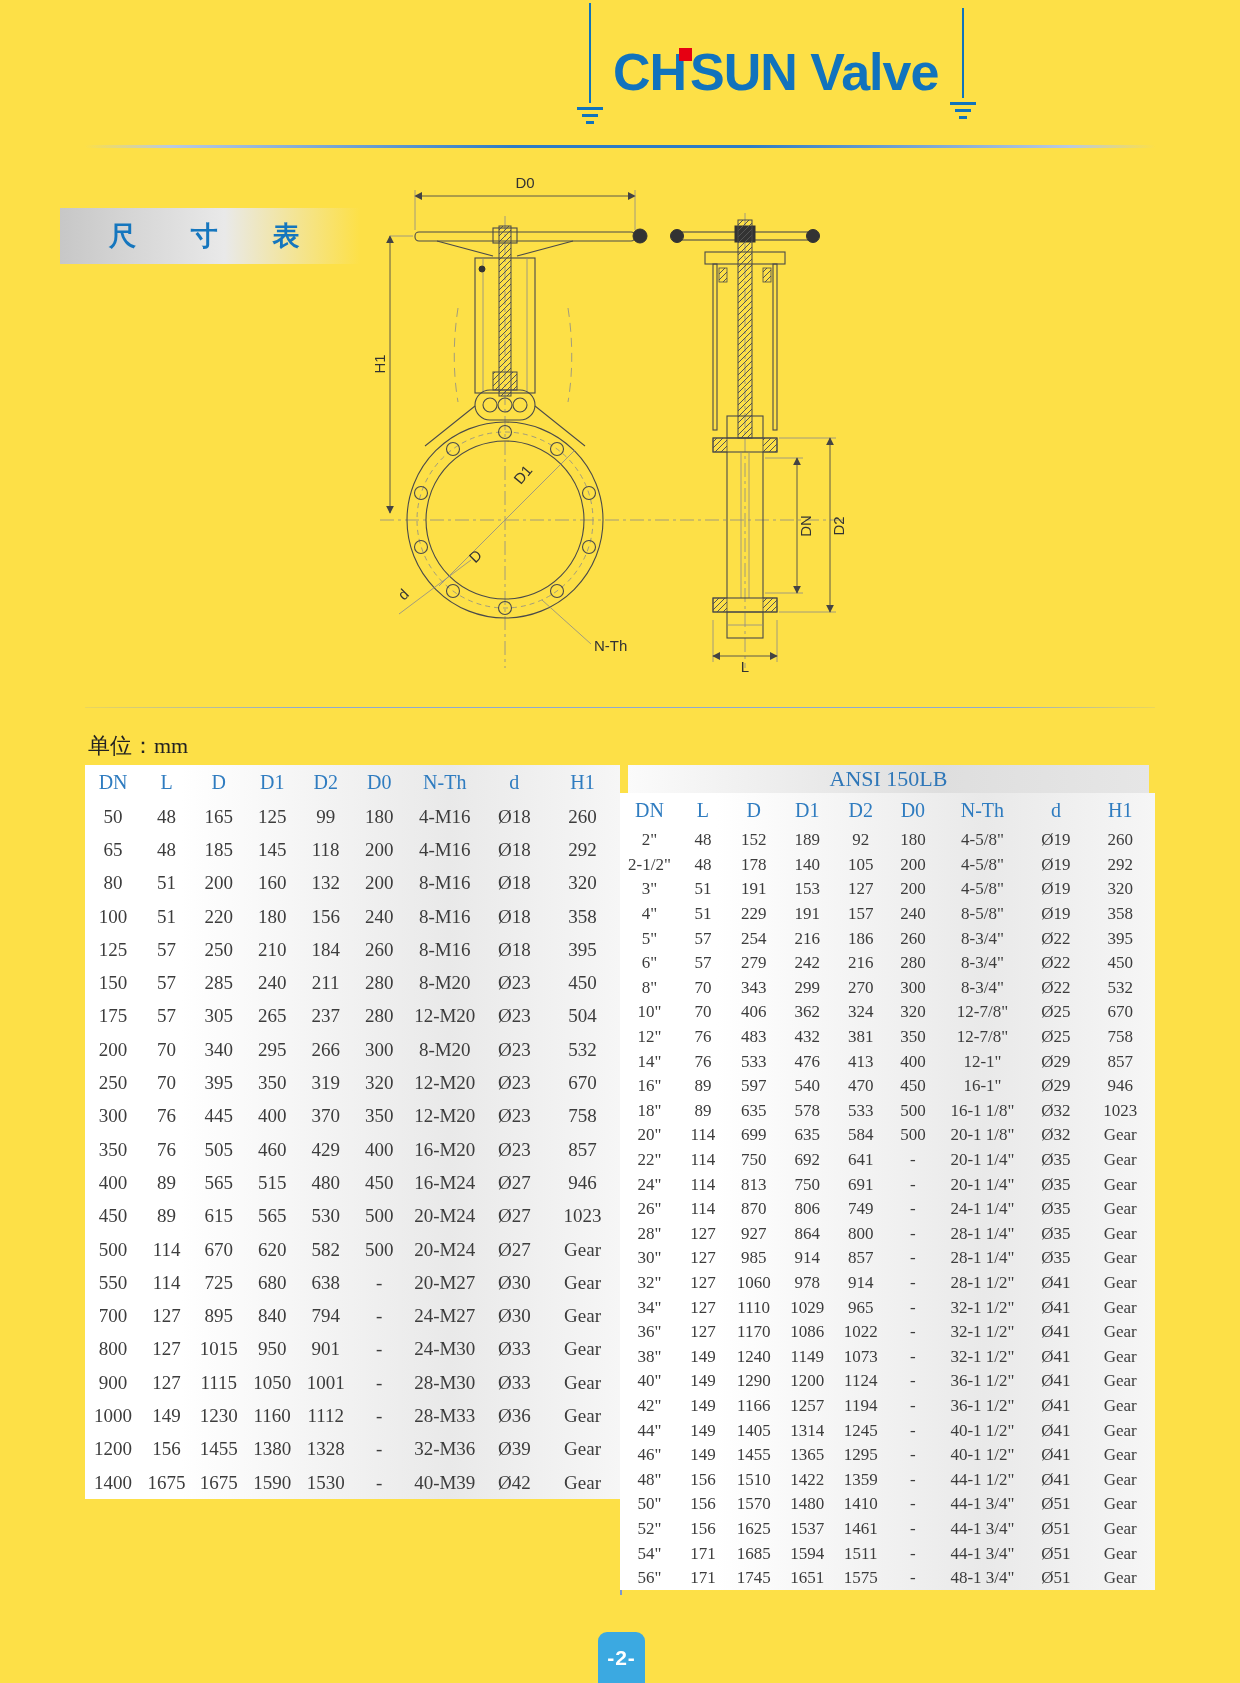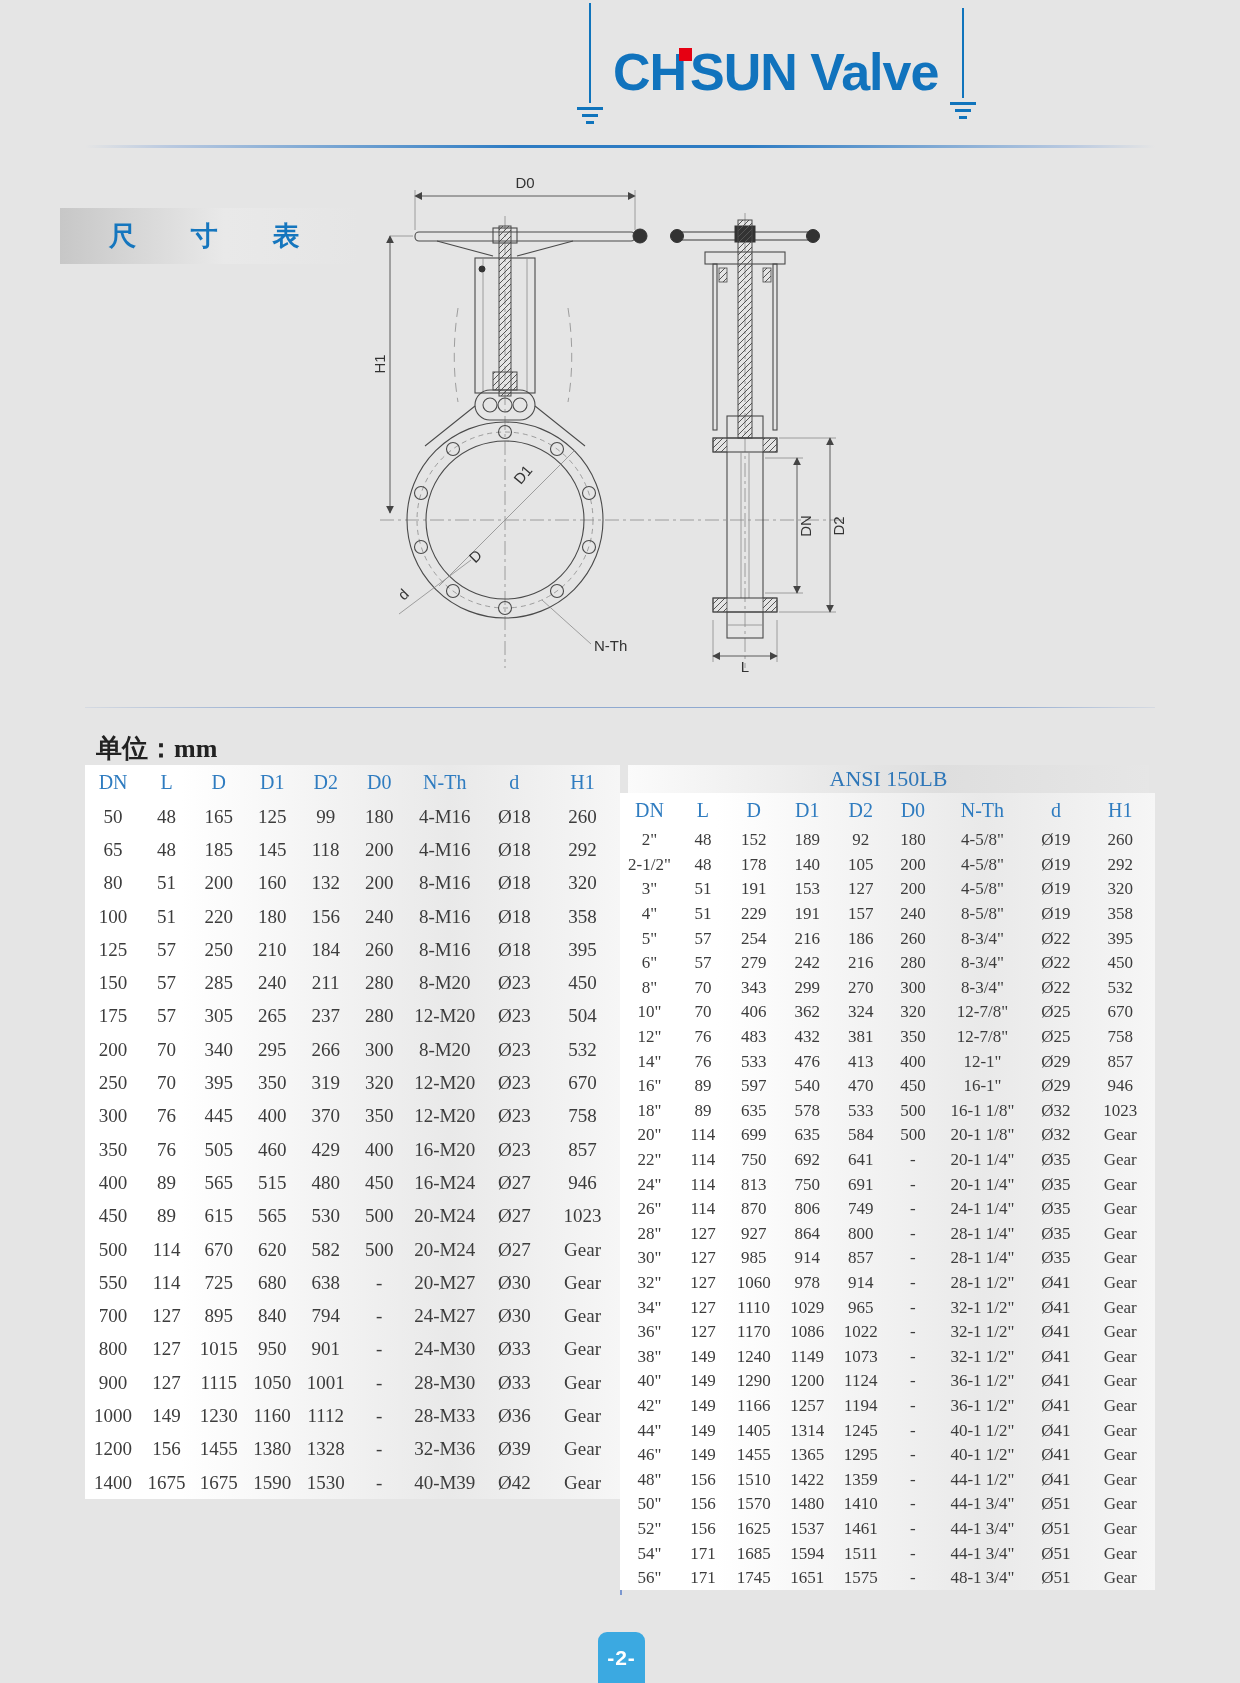--- a/index.html
+++ b/index.html
@@ -1,16 +1,16 @@
 <!DOCTYPE html>
 <html><head>
 <meta charset="utf-8">
 <style>
   html,body{margin:0;padding:0;background:#ffffff;}
-  .page{position:relative;width:1240px;height:1683px;background:#e5e5e5;overflow:hidden;
+  .page{position:relative;width:1240px;height:1683px;background:#fde047;overflow:hidden;
         font-family:"Liberation Serif",serif;color:#3c3c3c;}
 
   
   .ground{position:absolute;width:30px;display:flex;flex-direction:column;align-items:center;}
   .g-line{width:2px;background:#1074bc;}
   .g-bar{background:#1074bc;height:3px;margin-top:4px;}
   .g-b1{width:26px;} .g-b2{width:16px;} .g-b3{width:8px;}
   .ground-left{left:575px;top:3px;}  .ground-left .g-line{height:100px;}
   .ground-right{left:948px;top:8px;} .ground-right .g-line{height:90px;}
 
@@ -31,21 +31,21 @@
   .drawing{position:absolute;left:375px;top:168px;}
   .drawing .ln{stroke:#4a4a4a;stroke-width:1.1;fill:none;}
   .drawing .thin{stroke:#8a8a8a;stroke-width:0.8;fill:none;}
   .drawing .dim{stroke:#4a4a4a;stroke-width:0.9;fill:none;}
   .drawing .dark{fill:#333;stroke:#333;}
   .drawing text{font-family:"Liberation Sans",sans-serif;font-size:15px;fill:#333;}
 
   .thin-rule{position:absolute;left:85px;top:707px;width:1070px;height:1px;
     background:linear-gradient(90deg,rgba(125,155,205,.15),#8fa9d0 20%,#8fa9d0 85%,rgba(125,155,205,.15));}
 
-  .unit{position:absolute;left:96px;top:731px;font-size:26px;color:#222;font-weight:bold;}
+  .unit{position:absolute;left:88px;top:731px;font-size:22px;color:#222;}
 
   
   .table-area{position:absolute;left:85px;top:765px;width:1070px;height:832px;}
   .half{position:absolute;top:0;width:535px;}
   .half.left{left:0;}
   .half.right{left:535px;}
   .band{height:28px;line-height:28px;text-align:center;
         background:linear-gradient(90deg,#fbfbfb,#dedede 60%,#e6e6e6);}
   .half.left  .band{margin-left:36px;}
   .half.right .band{margin-left:8px;margin-right:6px;}

